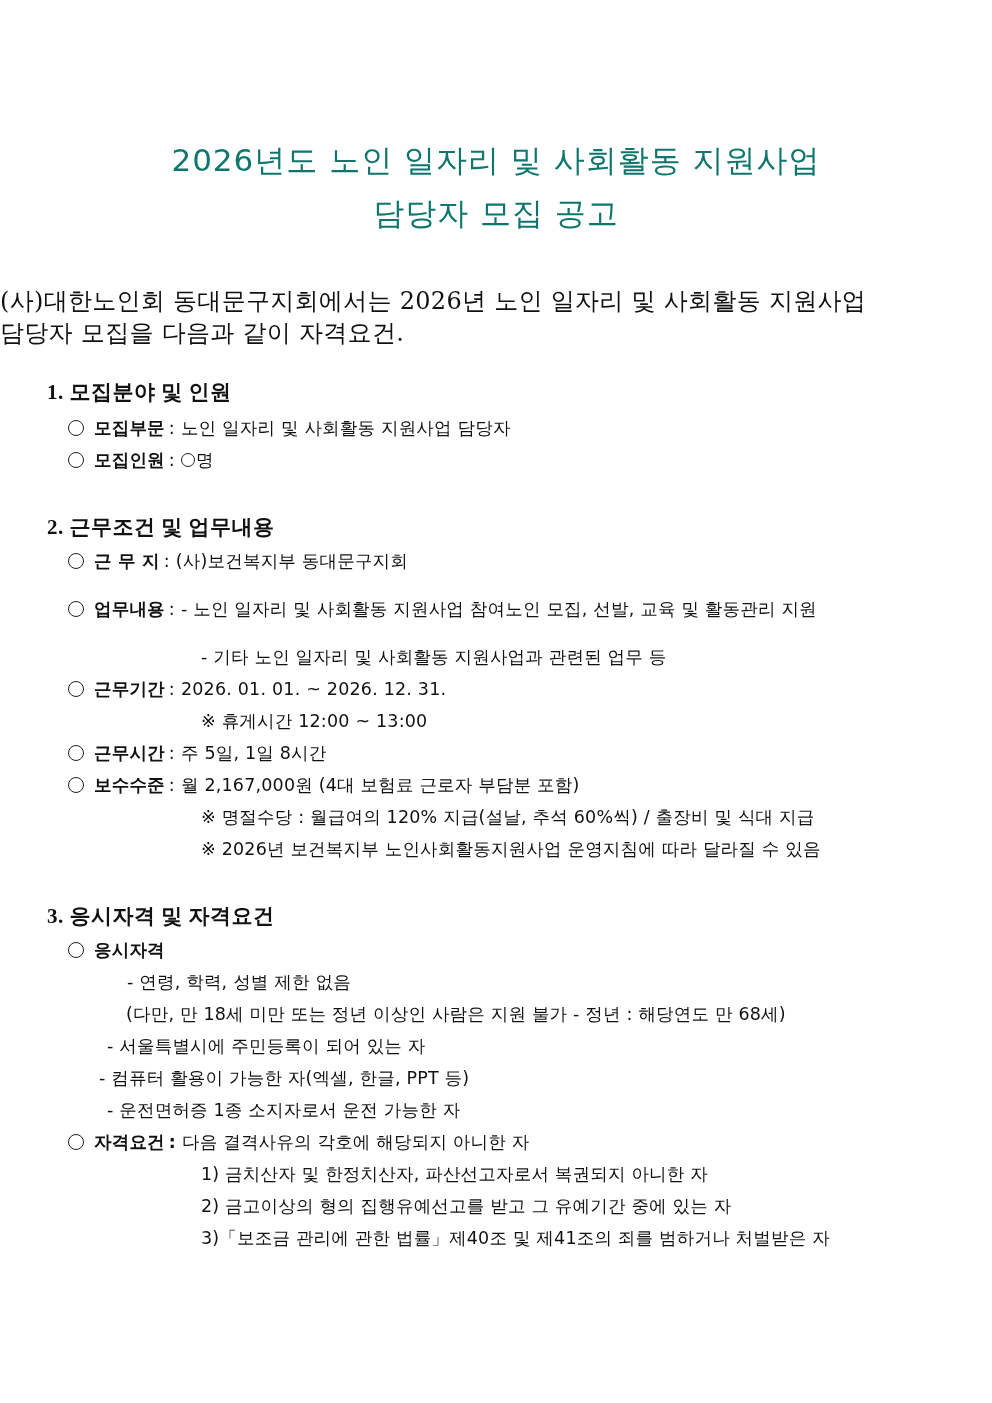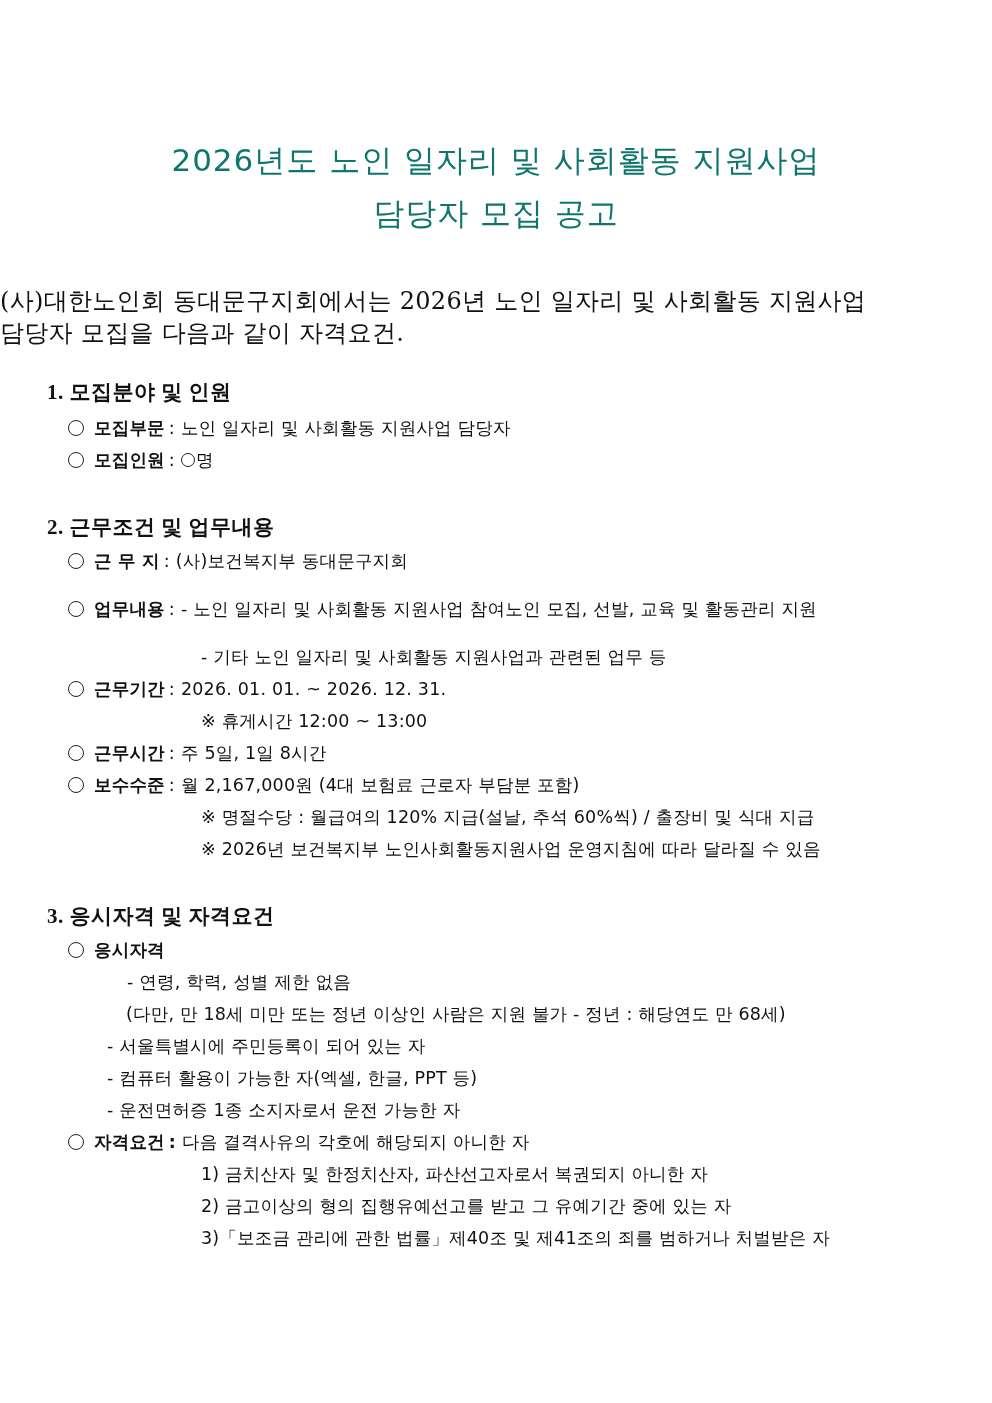--- a/index.html
+++ b/index.html
@@ -133,21 +133,21 @@
   <div class="line" style="left:201px; top:837px;">※ 2026년 보건복지부 노인사회활동지원사업 운영지침에 따라 달라질 수 있음</div>
 
   <div class="heading" style="top:902px;">3. 응시자격 및 자격요건</div>
 
   <div class="line" style="left:68px; top:938px;">
     <span class="bullet"></span><span class="label">응시자격</span>
   </div>
   <div class="line" style="left:107px; top:970px;margin-left:20px;">- 연령, 학력, 성별 제한 없음</div>
   <div class="line" style="left:126px; top:1002px;">(다만, 만 18세 미만 또는 정년 이상인 사람은 지원 불가 - 정년 : 해당연도 만 68세)</div>
   <div class="line" style="left:107px; top:1034px;">- 서울특별시에 주민등록이 되어 있는 자</div>
-  <div class="line" style="left:107px; top:1066px;">- 컴퓨터 활용이 가능한 자(엑셀, 한글, PPT 등)</div>
+  <div class="line" style="left:99px; top:1066px;">- 컴퓨터 활용이 가능한 자(엑셀, 한글, PPT 등)</div>
   <div class="line" style="left:107px; top:1098px;">- 운전면허증 1종 소지자로서 운전 가능한 자</div>
 
   <div class="line" style="left:68px; top:1130px;">
     <span class="bullet"></span><span class="label">자격요건</span><span class="colon" style="font-weight:bold;">:</span><span>다음 결격사유의 각호에 해당되지 아니한 자</span>
   </div>
   <div class="line" style="left:201px; top:1162px;">1) 금치산자 및 한정치산자, 파산선고자로서 복권되지 아니한 자</div>
   <div class="line" style="left:201px; top:1194px;">2) 금고이상의 형의 집행유예선고를 받고 그 유예기간 중에 있는 자</div>
   <div class="line" style="left:201px; top:1226px;">3)「보조금 관리에 관한 법률」제40조 및 제41조의 죄를 범하거나 처벌받은 자</div>
 
 </div>

